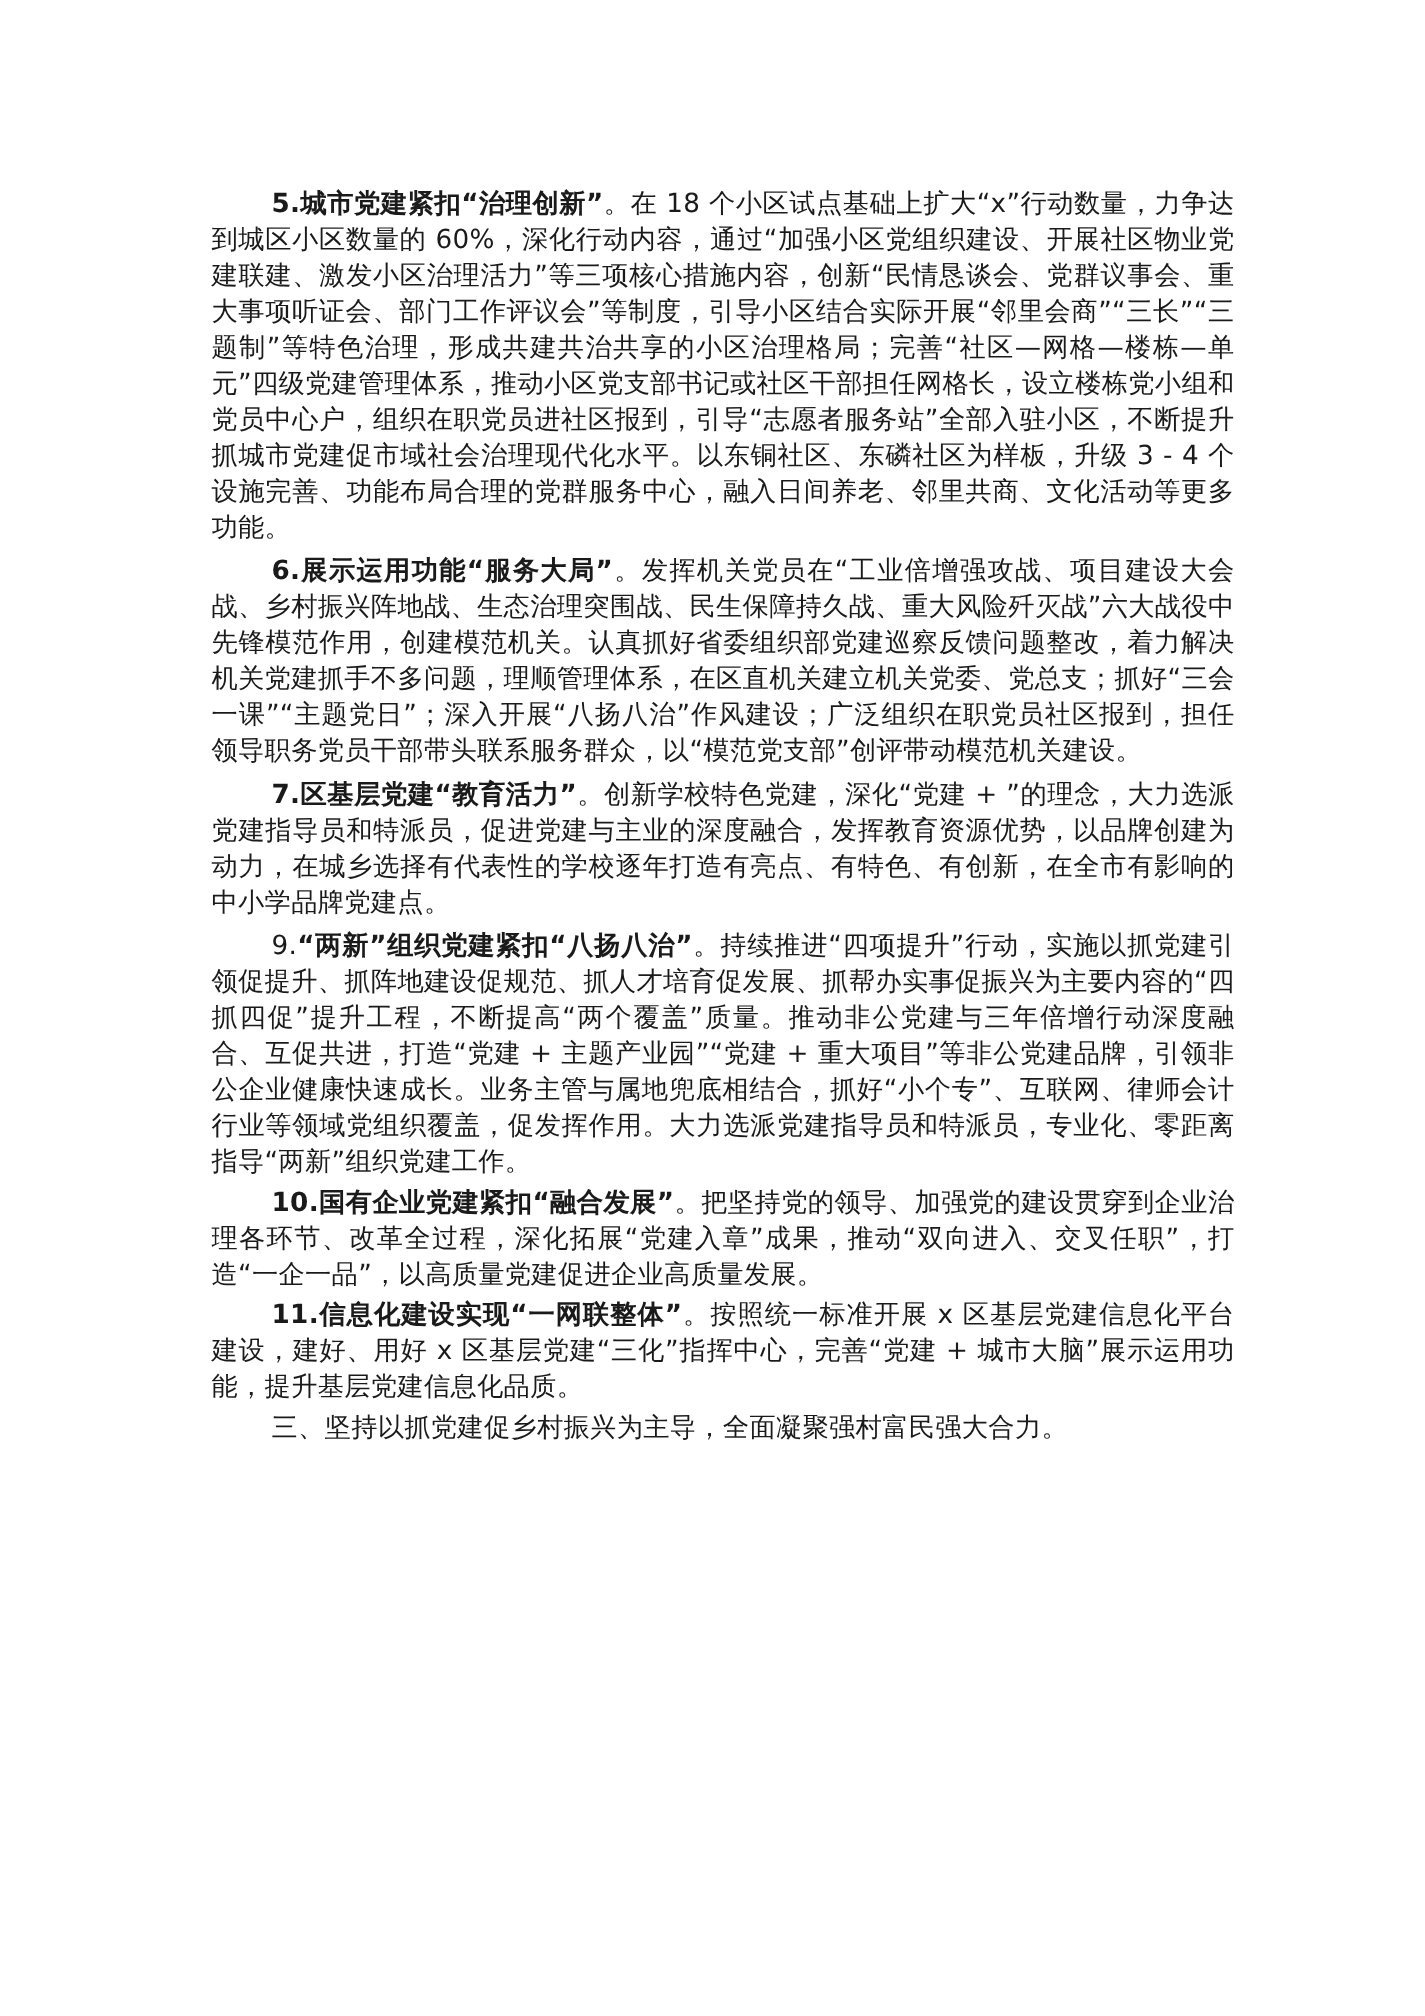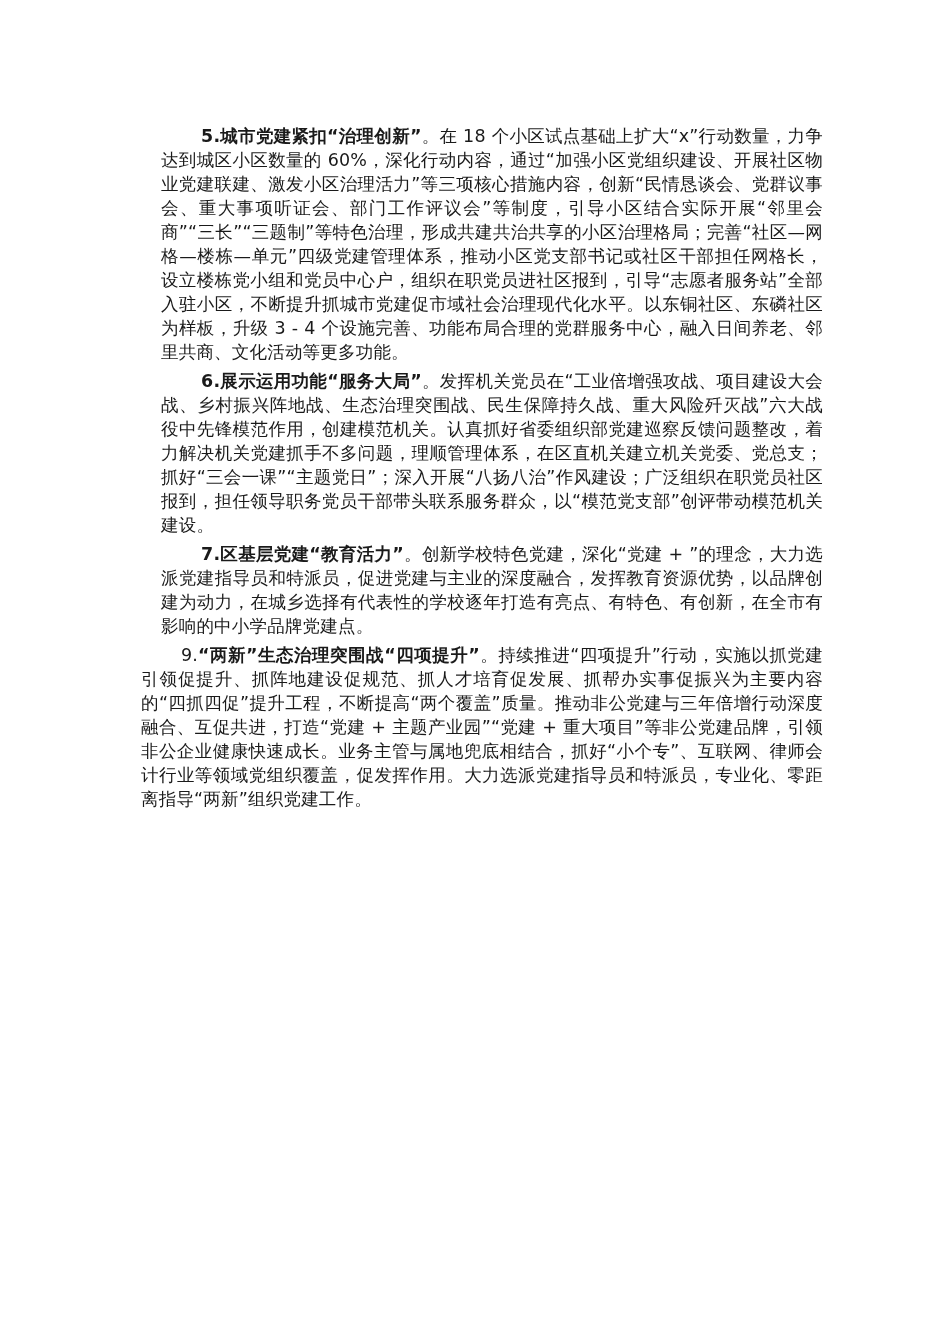--- a/index.html
+++ b/index.html
@@ -22,21 +22,21 @@
       width: 682px;
     }
     .para {
       margin: 0;
       font-size: 17.5px;
       line-height: 24px;
       text-indent: 40px;
       text-align: justify;
       letter-spacing: 0.2px;
     }
-    .para.sp5 { margin-bottom: 5px; margin-left: 20px; }
+    .para.sp5 { margin-bottom: 5px; }
     .para.sp3 { margin-bottom: 3px; }
     .heading {
       font-weight: bold;
     }
     .num {
       font-weight: bold;
     }
     .num.plain { font-weight: normal; }
   </style>
 </head>
@@ -44,18 +44,21 @@
 
 <div class="page">
 
   <p class="para sp5"><span class="num">5.</span><span class="heading">城市党建紧扣“治理创新”</span><span>。在 18 个小区试点基础上扩大“x”行动数量，力争达到城区小区数量的 60%，深化行动内容，通过“加强小区党组织建设、开展社区物业党建联建、激发小区治理活力”等三项核心措施内容，创新“民情恳谈会、党群议事会、重大事项听证会、部门工作评议会”等制度，引导小区结合实际开展“邻里会商”“三长”“三题制”等特色治理，形成共建共治共享的小区治理格局；完善“社区—网格—楼栋—单元”四级党建管理体系，推动小区党支部书记或社区干部担任网格长，设立楼栋党小组和党员中心户，组织在职党员进社区报到，引导“志愿者服务站”全部入驻小区，不断提升抓城市党建促市域社会治理现代化水平。以东铜社区、东磷社区为样板，升级 3 - 4 个设施完善、功能布局合理的党群服务中心，融入日间养老、邻里共商、文化活动等更多功能。</span></p>
 
   <p class="para sp5"><span class="num">6.</span><span class="heading">展示运用功能“服务大局”</span><span>。发挥机关党员在“工业倍增强攻战、项目建设大会战、乡村振兴阵地战、生态治理突围战、民生保障持久战、重大风险歼灭战”六大战役中先锋模范作用，创建模范机关。认真抓好省委组织部党建巡察反馈问题整改，着力解决机关党建抓手不多问题，理顺管理体系，在区直机关建立机关党委、党总支；抓好“三会一课”“主题党日”；深入开展“八扬八治”作风建设；广泛组织在职党员社区报到，担任领导职务党员干部带头联系服务群众，以“模范党支部”创评带动模范机关建设。</span></p>
 
   <p class="para sp5"><span class="num">7.</span><span class="heading">区基层党建“教育活力”</span><span>。创新学校特色党建，深化“党建 + ”的理念，大力选派党建指导员和特派员，促进党建与主业的深度融合，发挥教育资源优势，以品牌创建为动力，在城乡选择有代表性的学校逐年打造有亮点、有特色、有创新，在全市有影响的中小学品牌党建点。</span></p>
 
 
-  <p class="para sp3"><span class="num plain">9.</span><span class="heading">“两新”生态治理突围战“四项提升”</span><span>。持续推进“四项提升”行动，实施以抓党建引领促提升、抓阵地建设促规范、抓人才培育促发展、抓帮办实事促振兴为主要内容的“四抓四促”提升工程，不断提高“两个覆盖”质量。推动非公党建与三年倍增行动深度融合、互促共进，打造“党建 + 主题产业园”“党建 + 重大项目”等非公党建品牌，引领非公企业健康快速成长。业务主管与属地兜底相结合，抓好“小个专”、互联网、律师会计行业等领域党组织覆盖，促发挥作用。大力选派党建指导员和特派员，专业化、零距离指导“两新”组织党建工作。</span></p>
+  <p class="para sp3"><span class="num plain">9.</span><span class="heading">“两新”组织党建紧扣“八扬八治”</span><span>。持续推进“四项提升”行动，实施以抓党建引领促提升、抓阵地建设促规范、抓人才培育促发展、抓帮办实事促振兴为主要内容的“四抓四促”提升工程，不断提高“两个覆盖”质量。推动非公党建与三年倍增行动深度融合、互促共进，打造“党建 + 主题产业园”“党建 + 重大项目”等非公党建品牌，引领非公企业健康快速成长。业务主管与属地兜底相结合，抓好“小个专”、互联网、律师会计行业等领域党组织覆盖，促发挥作用。大力选派党建指导员和特派员，专业化、零距离指导“两新”组织党建工作。</span></p>
 
+  <p class="para sp3"><span class="num">10.</span><span class="heading">国有企业党建紧扣“融合发展”</span><span>。把坚持党的领导、加强党的建设贯穿到企业治理各环节、改革全过程，深化拓展“党建入章”成果，推动“双向进入、交叉任职”，打造“一企一品”，以高质量党建促进企业高质量发展。</span></p>
 
+  <p class="para sp3"><span class="num">11.</span><span class="heading">信息化建设实现“一网联整体”</span><span>。按照统一标准开展 x 区基层党建信息化平台建设，建好、用好 x 区基层党建“三化”指挥中心，完善“党建 + 城市大脑”展示运用功能，提升基层党建信息化品质。</span></p>
 
+  <p class="para"><span>三、坚持以抓党建促乡村振兴为主导，全面凝聚强村富民强大合力。</span></p>
 
 </div>
 
 </body></html>

